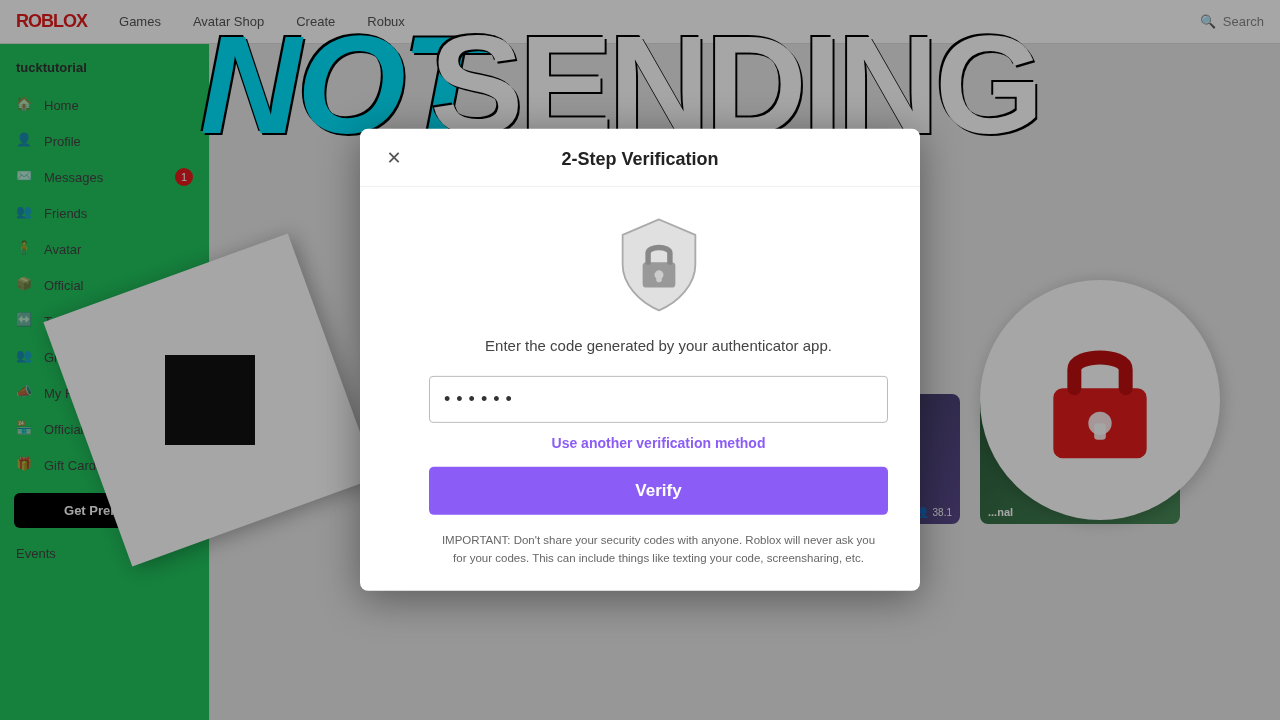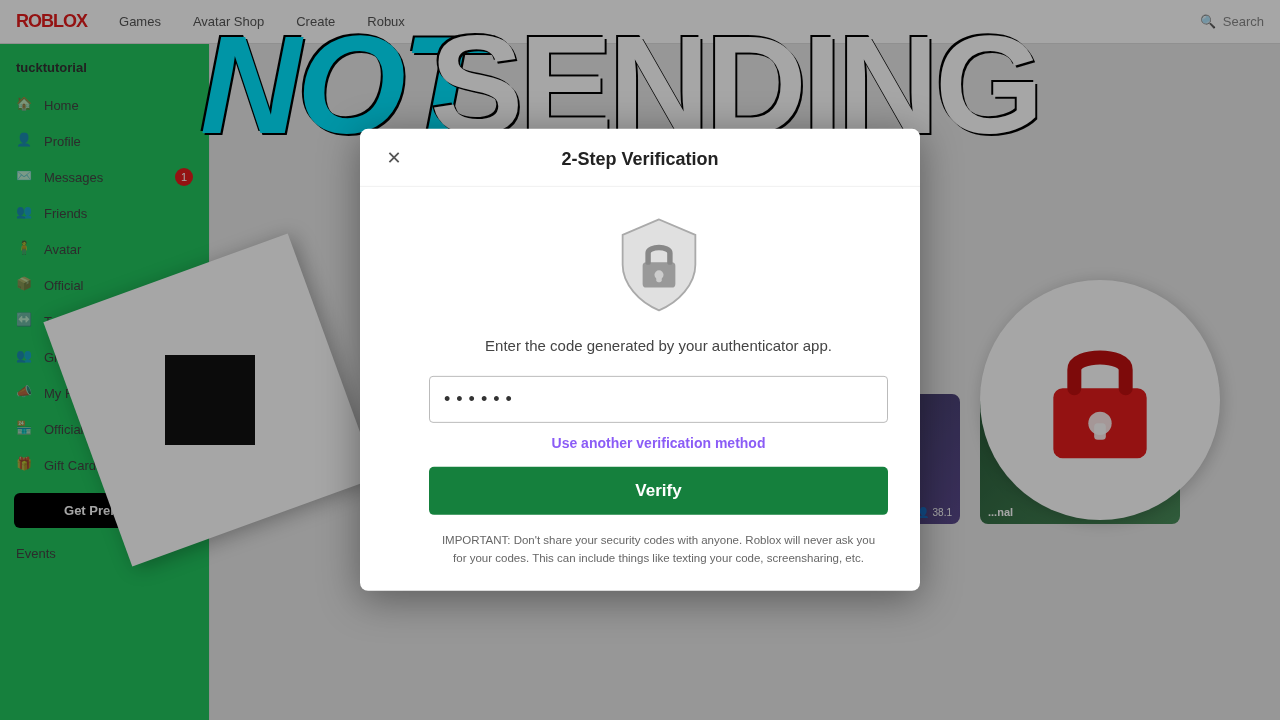--- a/index.html
+++ b/index.html
@@ -313,21 +313,21 @@
       font-weight: 600;
       color: #8b5cf6;
       text-align: center;
       margin-bottom: 16px;
       cursor: pointer;
       text-decoration: none;
     }
 
     .modal-verify-btn {
       width: 100%;
-      background: #15803d;
+      background: #8b5cf6;
       color: #fff;
       border: none;
       border-radius: 5px;
       padding: 14px;
       font-size: 17px;
       font-weight: 700;
       cursor: pointer;
       margin-bottom: 16px;
     }
 

